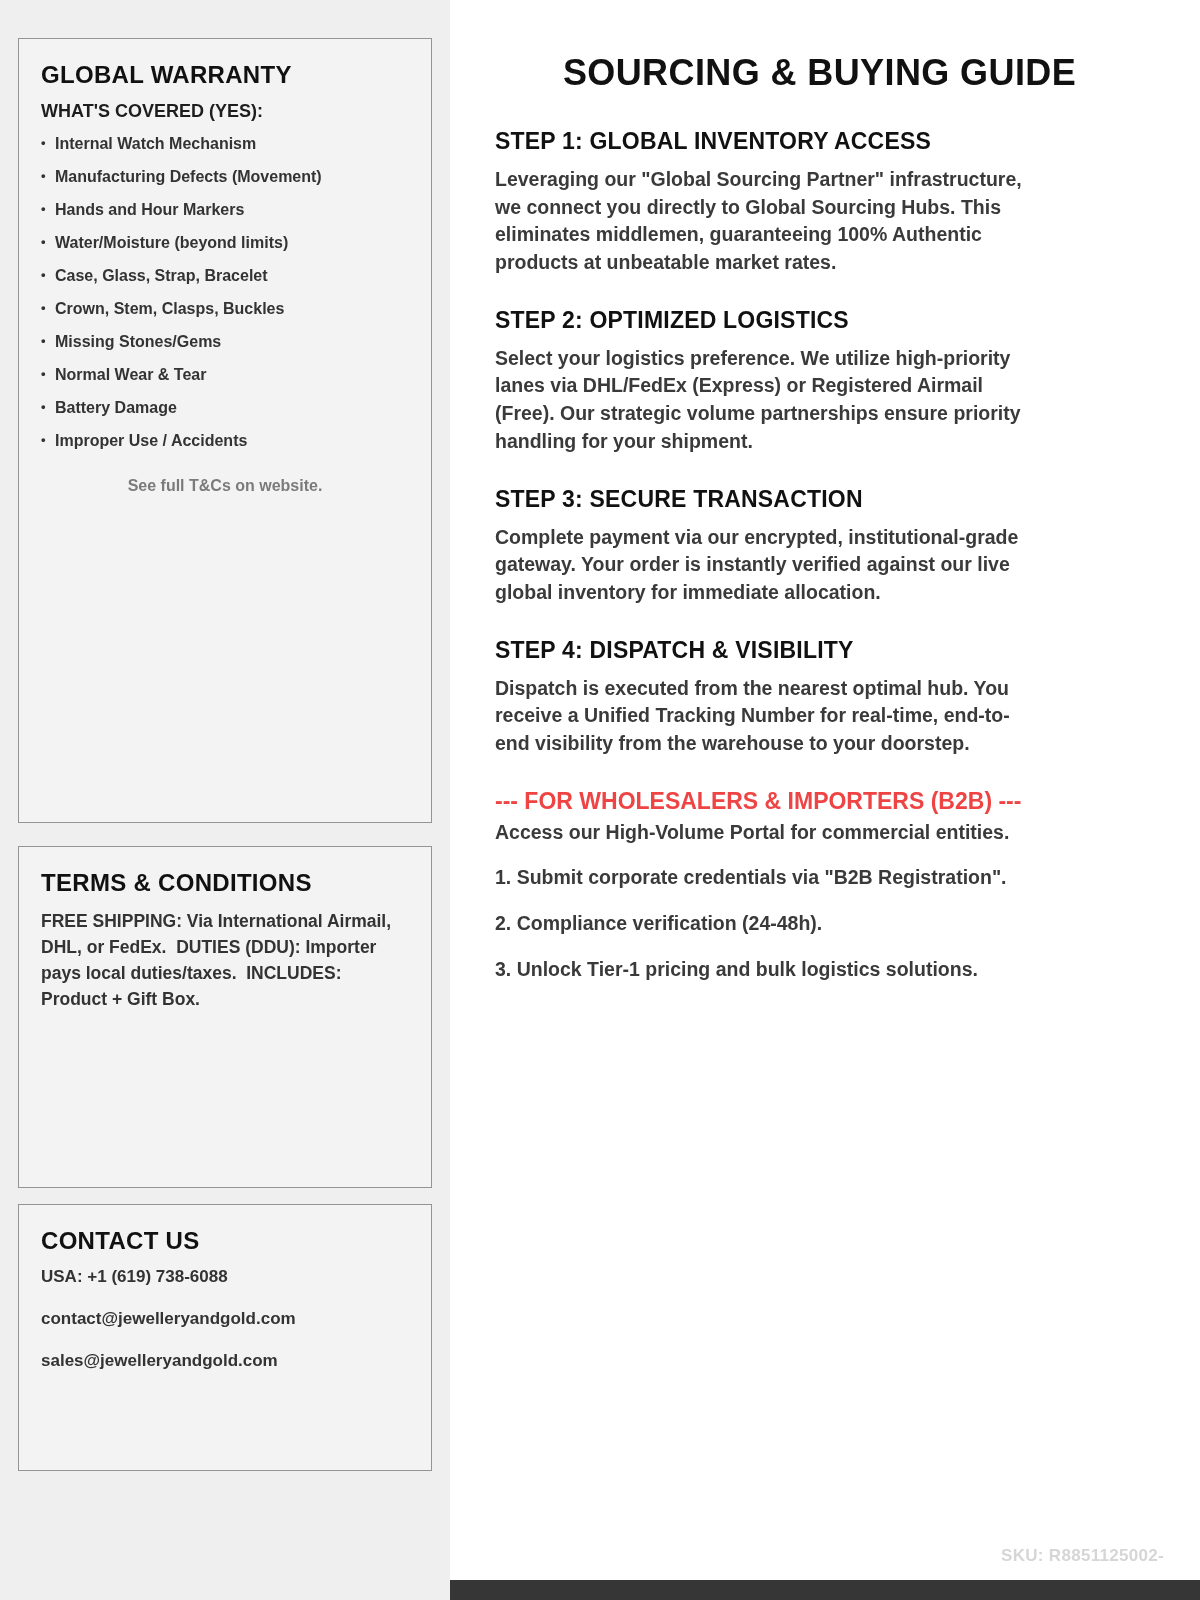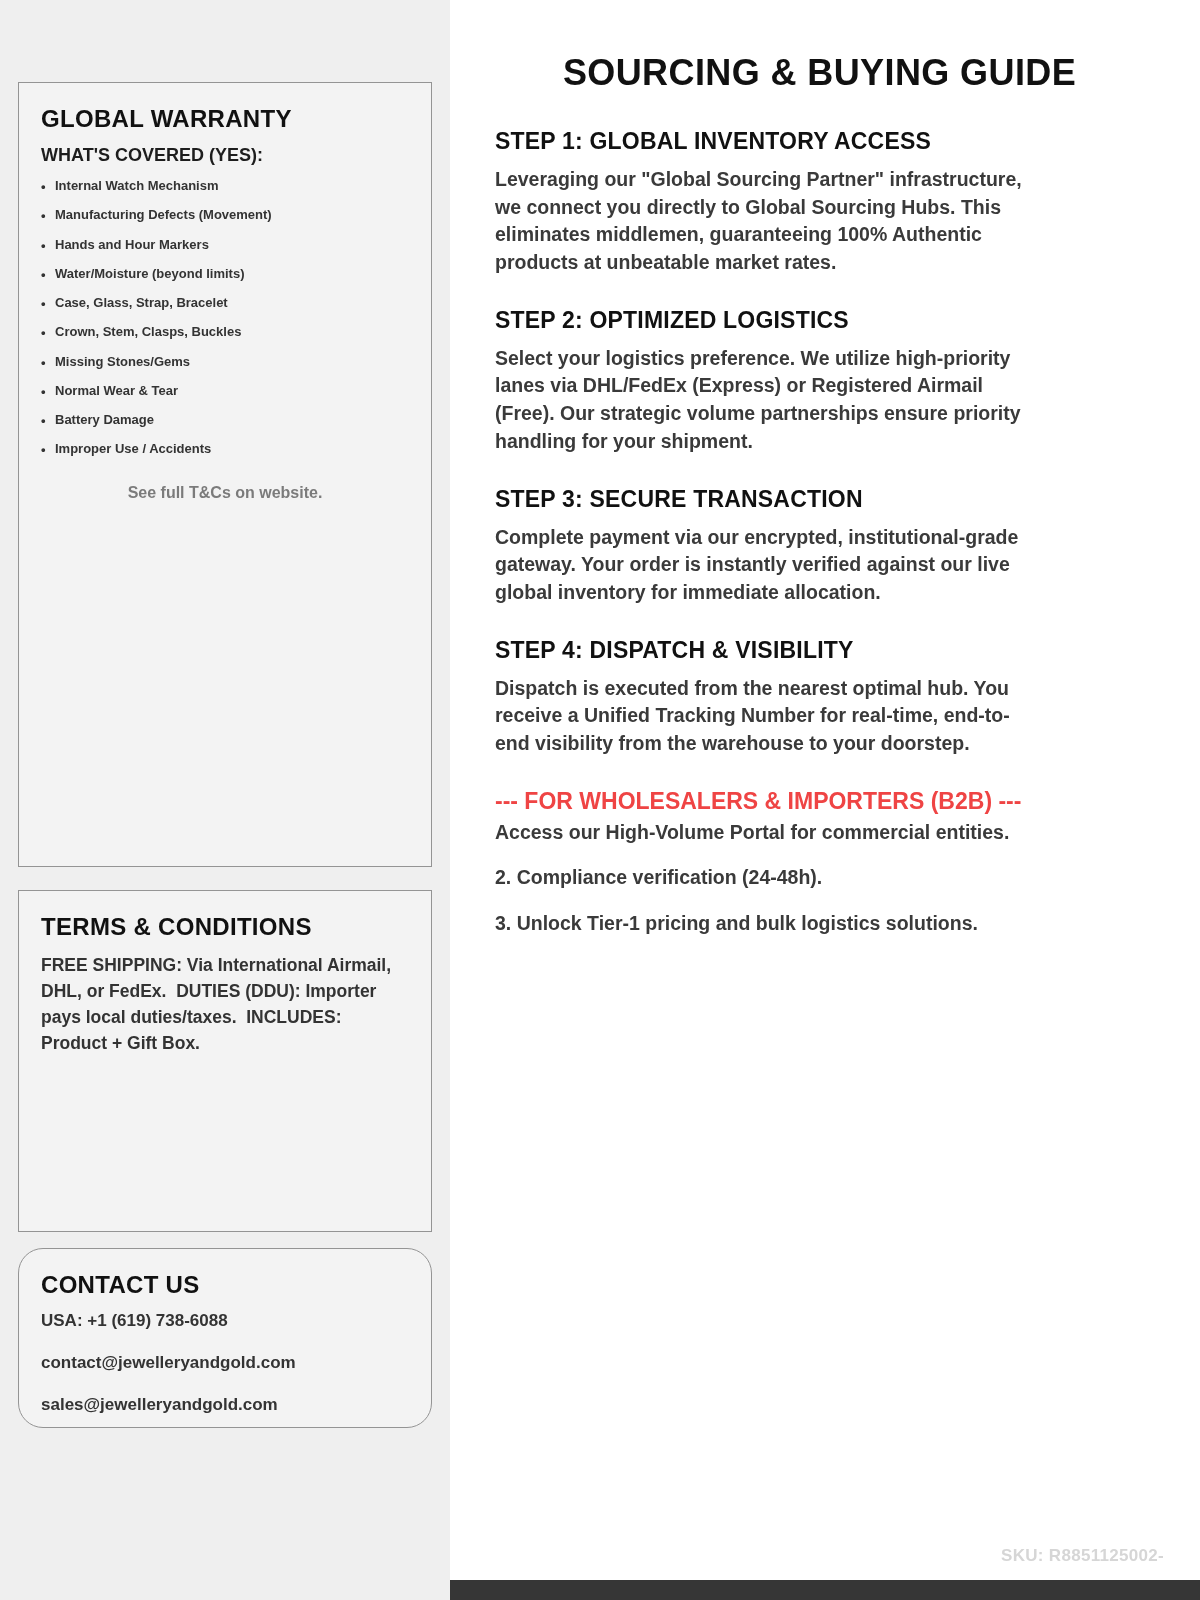--- a/index.html
+++ b/index.html
@@ -15,42 +15,41 @@
   .sidebar {
     width: 450px;
     flex-shrink: 0;
     background: #efefef;
     padding: 38px 18px 0 18px;
   }
   .card {
     background: #f3f3f3;
     border: 1px solid #949494;
     padding: 22px 22px;
-    margin-top: 44px;
   }
   .card-warranty { height: 785px; }
   .card-terms    { height: 342px; margin-top: 23px; }
-  .card-contact  { height: 180px; margin-top: 16px; border-radius: 25px; }
+  .card-contact  { height: 267px; margin-top: 16px; }
 
   .card-title {
     font-size: 24px;
     font-weight: 800;
     color: #111;
     letter-spacing: 0.3px;
     margin-bottom: 12px;
   }
   .card-subtitle {
     font-size: 18px;
     font-weight: 700;
     color: #1d1d1d;
     margin: 6px 0 12px 0;
   }
   .card-subtitle.gap-top { margin-top: 36px; }
   .bullet {
-    font-size: 13px;
+    font-size: 16px;
     font-weight: 600;
     color: #333;
     line-height: 1.25;
     margin: 0 0 13px 0;
     padding-left: 14px;
     position: relative;
   }
   .bullet::before {
     content: "•";
     position: absolute;
@@ -205,20 +204,21 @@
     </section>
 
     <section>
       <h2 class="step-heading">STEP 4: DISPATCH &amp; VISIBILITY</h2>
       <p class="step-body">Dispatch is executed from the nearest optimal hub. You receive a Unified Tracking Number for real-time, end-to-end visibility from the warehouse to your doorstep.</p>
     </section>
 
     <section>
       <h2 class="b2b-heading">--- FOR WHOLESALERS &amp; IMPORTERS (B2B) ---</h2>
       <p class="b2b-item">Access our High-Volume Portal for commercial entities.</p>
+      <p class="b2b-item">1. Submit corporate credentials via "B2B Registration".</p>
       <p class="b2b-item">2. Compliance verification (24-48h).</p>
       <p class="b2b-item">3. Unlock Tier-1 pricing and bulk logistics solutions.</p>
     </section>
 
     <div class="sku-label">SKU: R8851125002-</div>
     <div class="bottom-bar"></div>
 
   </main>
 
 </div>

